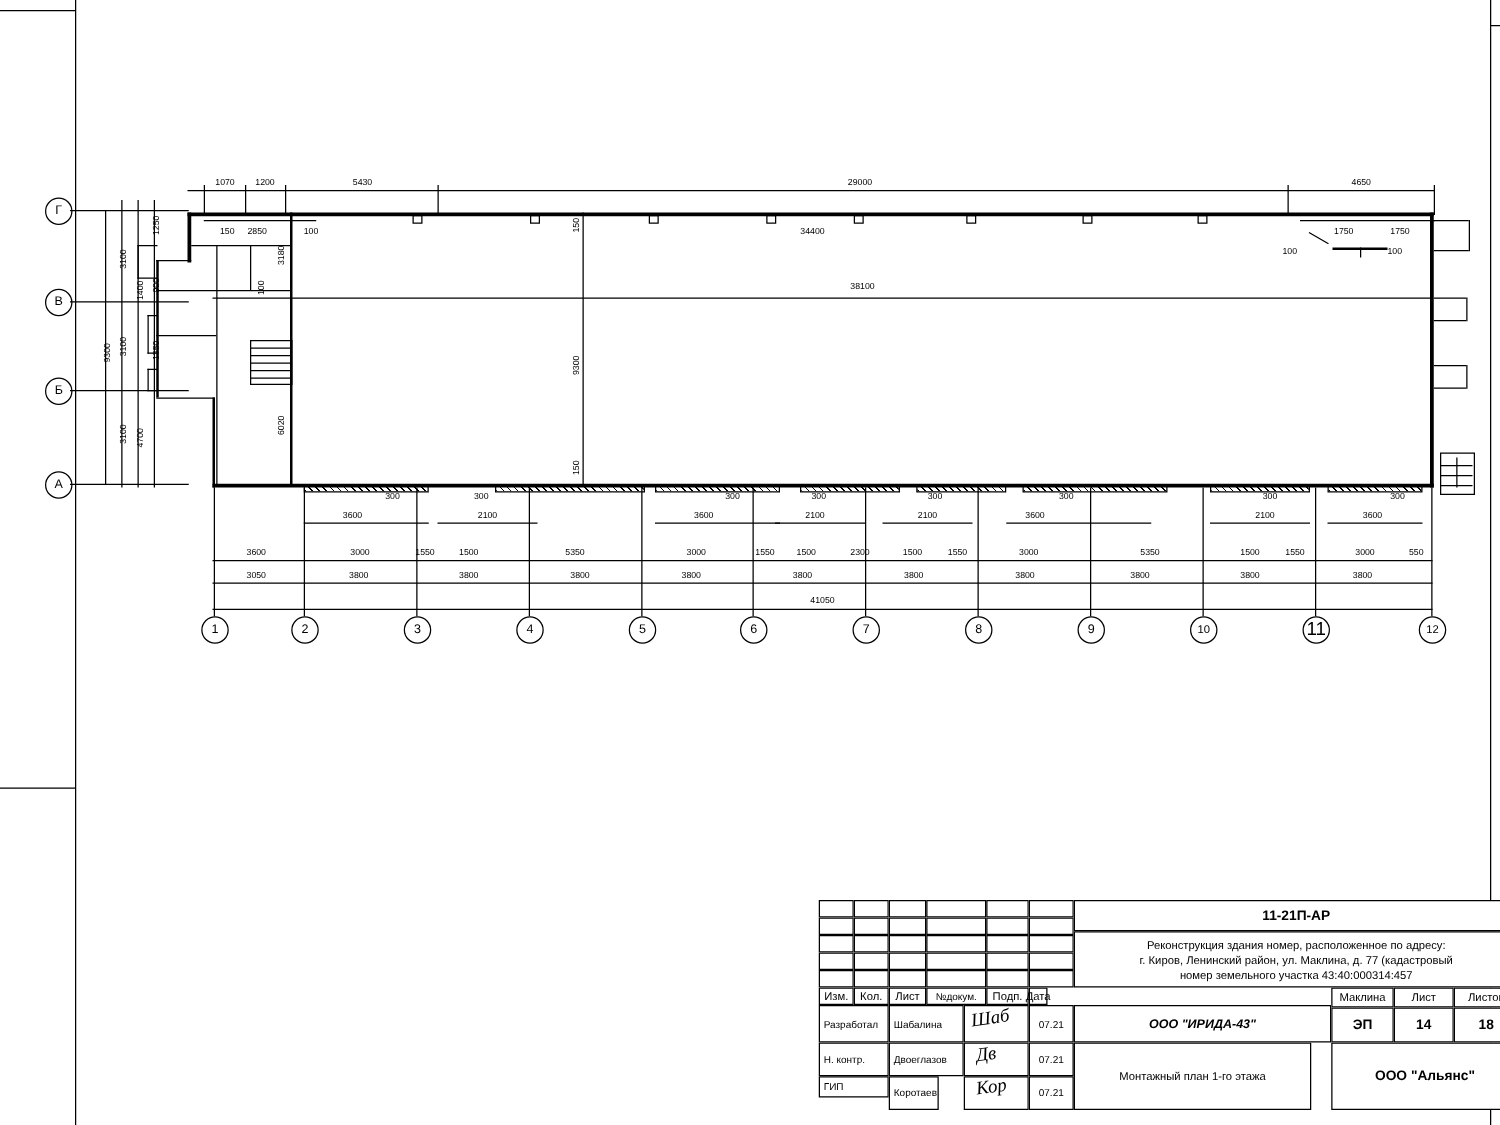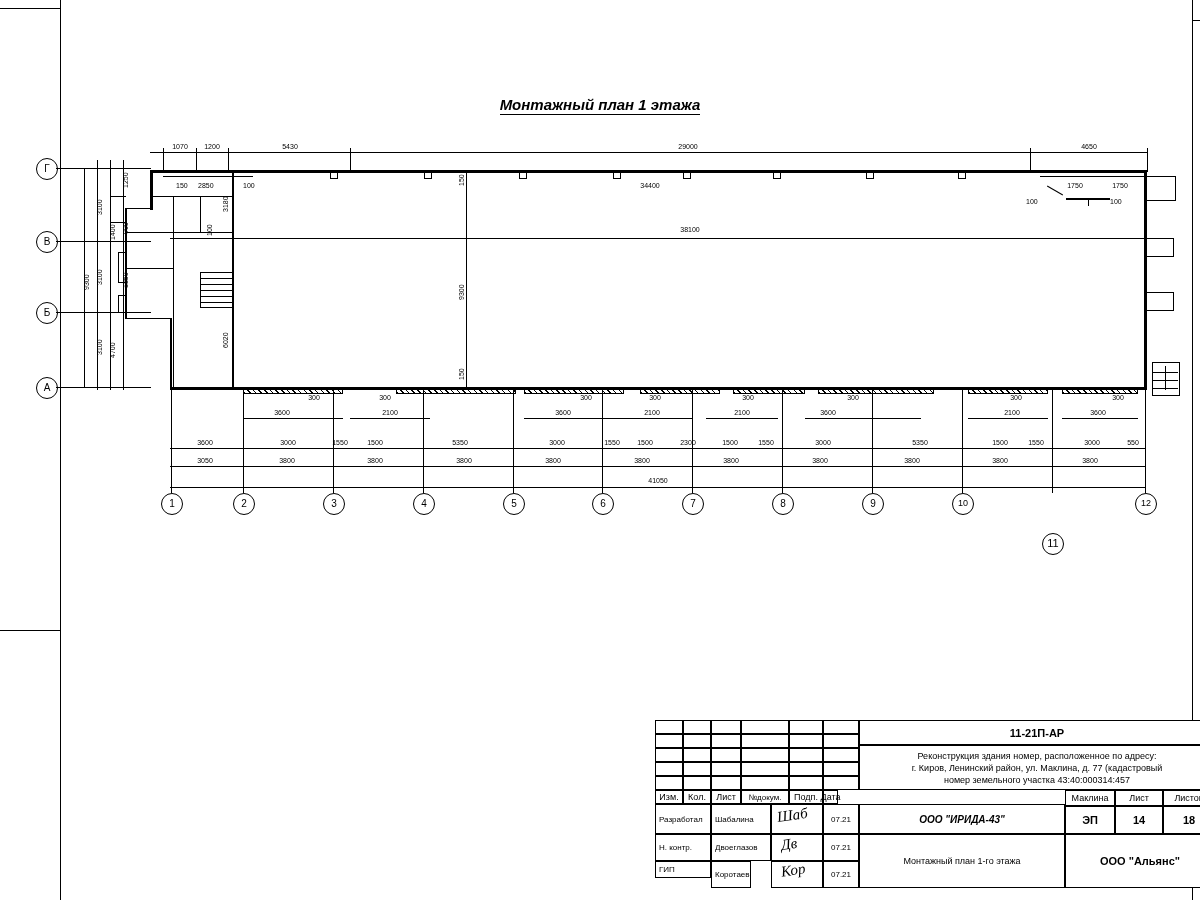--- a/index.html
+++ b/index.html
@@ -43,23 +43,20 @@
 <body>
 
 <div class="sheet">
 
   <div class="ln lnv" style="left:60px;top:0;height:900px;"></div>
   <div class="ln lnh" style="left:0;top:8px;width:60px;"></div>
   <div class="ln lnh" style="left:0;top:630px;width:60px;"></div>
   <div class="ln lnv" style="left:1192px;top:0;height:900px;"></div>
   <div class="ln lnh" style="left:1192px;top:20px;width:8px;"></div>
 
-  <div class="title">
-    <span>Монтажный план 1 этажа</span>
-  </div>
 
   <div class="circ" style="left:36px;top:158px;">Г</div>
   <div class="circ" style="left:36px;top:231px;">В</div>
   <div class="circ" style="left:36px;top:302px;">Б</div>
   <div class="circ" style="left:36px;top:377px;">А</div>
 
   <div class="ln lnh" style="left:56px;top:168px;width:95px;"></div>
   <div class="ln lnh" style="left:56px;top:241px;width:95px;"></div>
   <div class="ln lnh" style="left:56px;top:312px;width:95px;"></div>
   <div class="ln lnh" style="left:56px;top:387px;width:95px;"></div>
@@ -266,21 +263,21 @@
   <div class="circ" style="left:592px;top:493px;">6</div>
   <div class="ln lnv" style="left:692px;top:390px;height:103px;"></div>
   <div class="circ" style="left:682px;top:493px;">7</div>
   <div class="ln lnv" style="left:782px;top:390px;height:103px;"></div>
   <div class="circ" style="left:772px;top:493px;">8</div>
   <div class="ln lnv" style="left:872px;top:390px;height:103px;"></div>
   <div class="circ" style="left:862px;top:493px;">9</div>
   <div class="ln lnv" style="left:962px;top:390px;height:103px;"></div>
   <div class="circ" style="left:952px;top:493px;font-size:9px;">10</div>
   <div class="ln lnv" style="left:1052px;top:390px;height:103px;"></div>
-  <div class="circ" style="left:1042px;top:493px;font-size:11px;margin-top:40px;">11</div>
+  <div class="circ" style="left:1042px;top:493px;font-size:15px;">11</div>
   <div class="ln lnv" style="left:1145px;top:390px;height:103px;"></div>
   <div class="circ" style="left:1135px;top:493px;font-size:9px;">12</div>
 
   <div class="stamp">
 
     <div class="cell" style="left:0;top:0;width:28px;height:14px;"></div>
     <div class="cell" style="left:28px;top:0;width:28px;height:14px;"></div>
     <div class="cell" style="left:56px;top:0;width:30px;height:14px;"></div>
     <div class="cell" style="left:86px;top:0;width:48px;height:14px;"></div>
     <div class="cell" style="left:134px;top:0;width:34px;height:14px;"></div>
@@ -326,21 +323,21 @@
 
     <div class="cell" style="left:410px;top:70px;width:50px;height:16px;">Маклина</div>
     <div class="cell" style="left:460px;top:70px;width:48px;height:16px;">Лист</div>
     <div class="cell" style="left:508px;top:70px;width:52px;height:16px;">Листов</div>
     <div class="cell b" style="left:410px;top:86px;width:50px;height:28px;font-size:11px;">ЭП</div>
     <div class="cell b" style="left:460px;top:86px;width:48px;height:28px;font-size:11px;">14</div>
     <div class="cell b" style="left:508px;top:86px;width:52px;height:28px;font-size:11px;">18</div>
 
     <div class="cell i" style="left:204px;top:84px;width:206px;height:30px;font-size:10px;">ООО "ИРИДА-43"</div>
 
-    <div class="cell" style="left:204px;top:114px;width:206px;height:54px;font-size:9px;">Монтажный план 1-го этажа</div>
+    <div class="cell" style="left:204px;top:114px;width:190px;height:54px;font-size:9px;">Монтажный план 1-го этажа</div>
 
     <div class="cell b" style="left:410px;top:114px;width:150px;height:54px;font-size:11px;">ООО "Альянс"</div>
 
     <div class="cell l" style="left:0;top:84px;width:56px;height:30px;font-size:8px;">Разработал</div>
     <div class="cell l" style="left:56px;top:84px;width:60px;height:30px;font-size:8px;">Шабалина</div>
     <div class="cell" style="left:116px;top:84px;width:52px;height:30px;"></div>
     <div class="cell" style="left:168px;top:84px;width:36px;height:30px;font-size:8px;">07.21</div>
 
     <div class="cell l" style="left:0;top:114px;width:56px;height:27px;font-size:8px;">Н. контр.</div>
     <div class="cell l" style="left:56px;top:114px;width:60px;height:27px;font-size:8px;">Двоеглазов</div>

